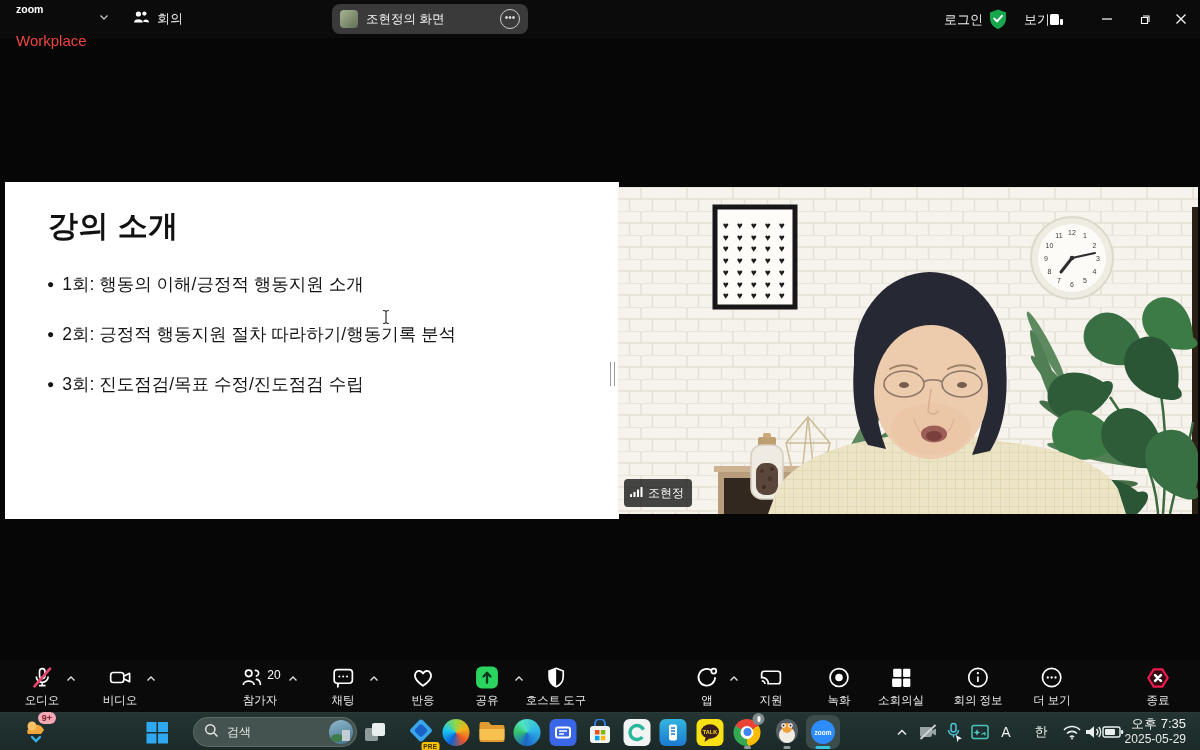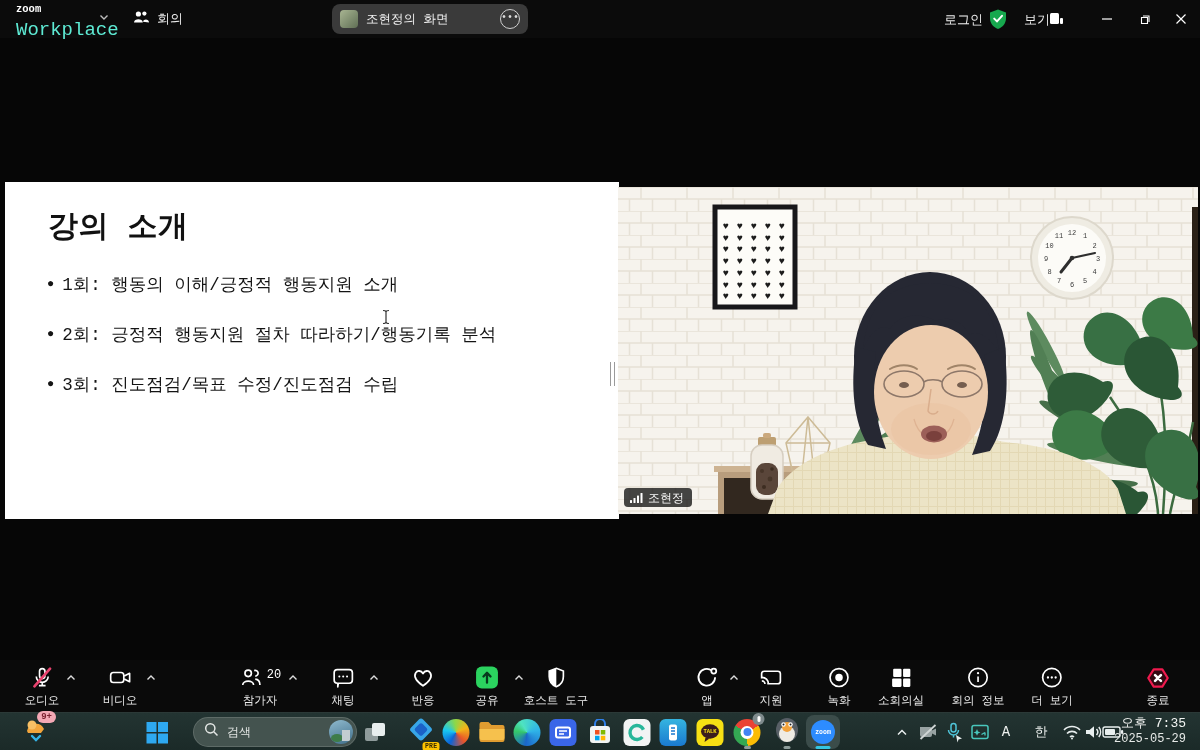--- a/index.html
+++ b/index.html
@@ -1,45 +1,45 @@
 <!DOCTYPE html>
 <html><head>
 <meta charset="utf-8">
 <style>
   html,body{margin:0;padding:0;background:#000;}
   .stage{position:relative;width:1200px;height:750px;overflow:hidden;background:#060606;
-         font-family:Liberation Mono, monospace;color:#fff;}
+         font-family:Liberation Sans, sans-serif;color:#fff;}
   .abs{position:absolute;}
   
   .titlebar{left:0;top:0;width:1200px;height:38px;background:#0b0b0b;}
   .brand{left:16px;top:4px;line-height:1;}
   .brand-top{font-size:10.5px;font-weight:bold;color:#fff;}
-  .brand-bottom{font-size:19px;color:#5eead4;margin-top:6px;}
+  .brand-bottom{font-size:15px;color:#ef4444;margin-top:18px;}
   .tb-chevron{left:98px;top:11px;color:#bdbdbd;font-size:12px;}
   .menu-meeting{left:132px;top:8px;display:flex;align-items:center;gap:7px;font-size:13px;color:#ececec;}
   .tab{left:332px;top:4px;width:196px;height:30px;background:#3a3a3a;border-radius:8px;
        display:flex;align-items:center;padding:0 8px;box-sizing:border-box;gap:8px;}
   .tab-thumb{width:18px;height:18px;border-radius:4px;background:linear-gradient(135deg,#a8b592,#606f55);}
   .tab-title{font-size:12.5px;color:#f2f2f2;white-space:nowrap;flex:1;}
   .tab-more{width:18px;height:18px;border:1.4px solid #cfcfcf;border-radius:50%;color:#dcdcdc;
             font-size:10px;line-height:15px;text-align:center;}
   .tb-login{left:944px;top:11px;font-size:13px;color:#ececec;}
   .tb-shield{left:988px;top:8px;}
   .tb-view{left:1024px;top:11px;font-size:13px;color:#ececec;}
   .tb-viewicon{left:1049px;top:12px;}
   .winctl{top:0;width:34px;height:38px;display:flex;align-items:center;justify-content:center;}
   
   .slide{left:5px;top:182px;width:614px;height:337px;background:#ffffff;color:#141414;}
   .slide-title{left:43px;top:24px;font-size:30px;font-weight:600;letter-spacing:.5px;color:#111;}
   .bullet{left:42px;font-size:17.5px;color:#141414;white-space:nowrap;display:flex;align-items:center;gap:8px;}
   .bullet .dot{font-size:12px;}
   .divider-handle{left:610px;top:362px;width:5px;height:24px;border-left:1.5px solid #9a9a9a;border-right:1.5px solid #9a9a9a;box-sizing:border-box;}
   .video{left:618px;top:187px;width:580px;height:327px;background:#f6f3ee;overflow:hidden;}
-  .nametag{left:6px;bottom:7px;background:rgba(18,18,18,.78);border-radius:4px;height:19px;
-           display:flex;align-items:flex-end;gap:5px;padding:0 8px 0 6px;font-size:12px;color:#f5f5f5;}
+  .nametag{left:6px;bottom:7px;background:rgba(18,18,18,.78);border-radius:4px;height:28px;
+           display:flex;align-items:center;gap:5px;padding:0 8px 0 6px;font-size:12px;color:#f5f5f5;}
   
   .zoombar{left:0;top:660px;width:1200px;height:52px;background:#0a0a0a;}
   .tbtn{position:absolute;top:0;height:52px;transform:translateX(-50%);display:flex;flex-direction:column;
         align-items:center;justify-content:flex-start;padding-top:5px;box-sizing:border-box;cursor:default;}
   .tlabel{font-size:11.5px;color:#ececec;white-space:nowrap;margin-top:2px;}
   .ticonrow{display:flex;align-items:flex-start;gap:3px;height:26px;}
   .tcount{font-size:12px;color:#fff;margin-top:3px;}
   .tchev{position:absolute;top:9px;}
   
   .taskbar{left:0;top:712px;width:1200px;height:38px;

